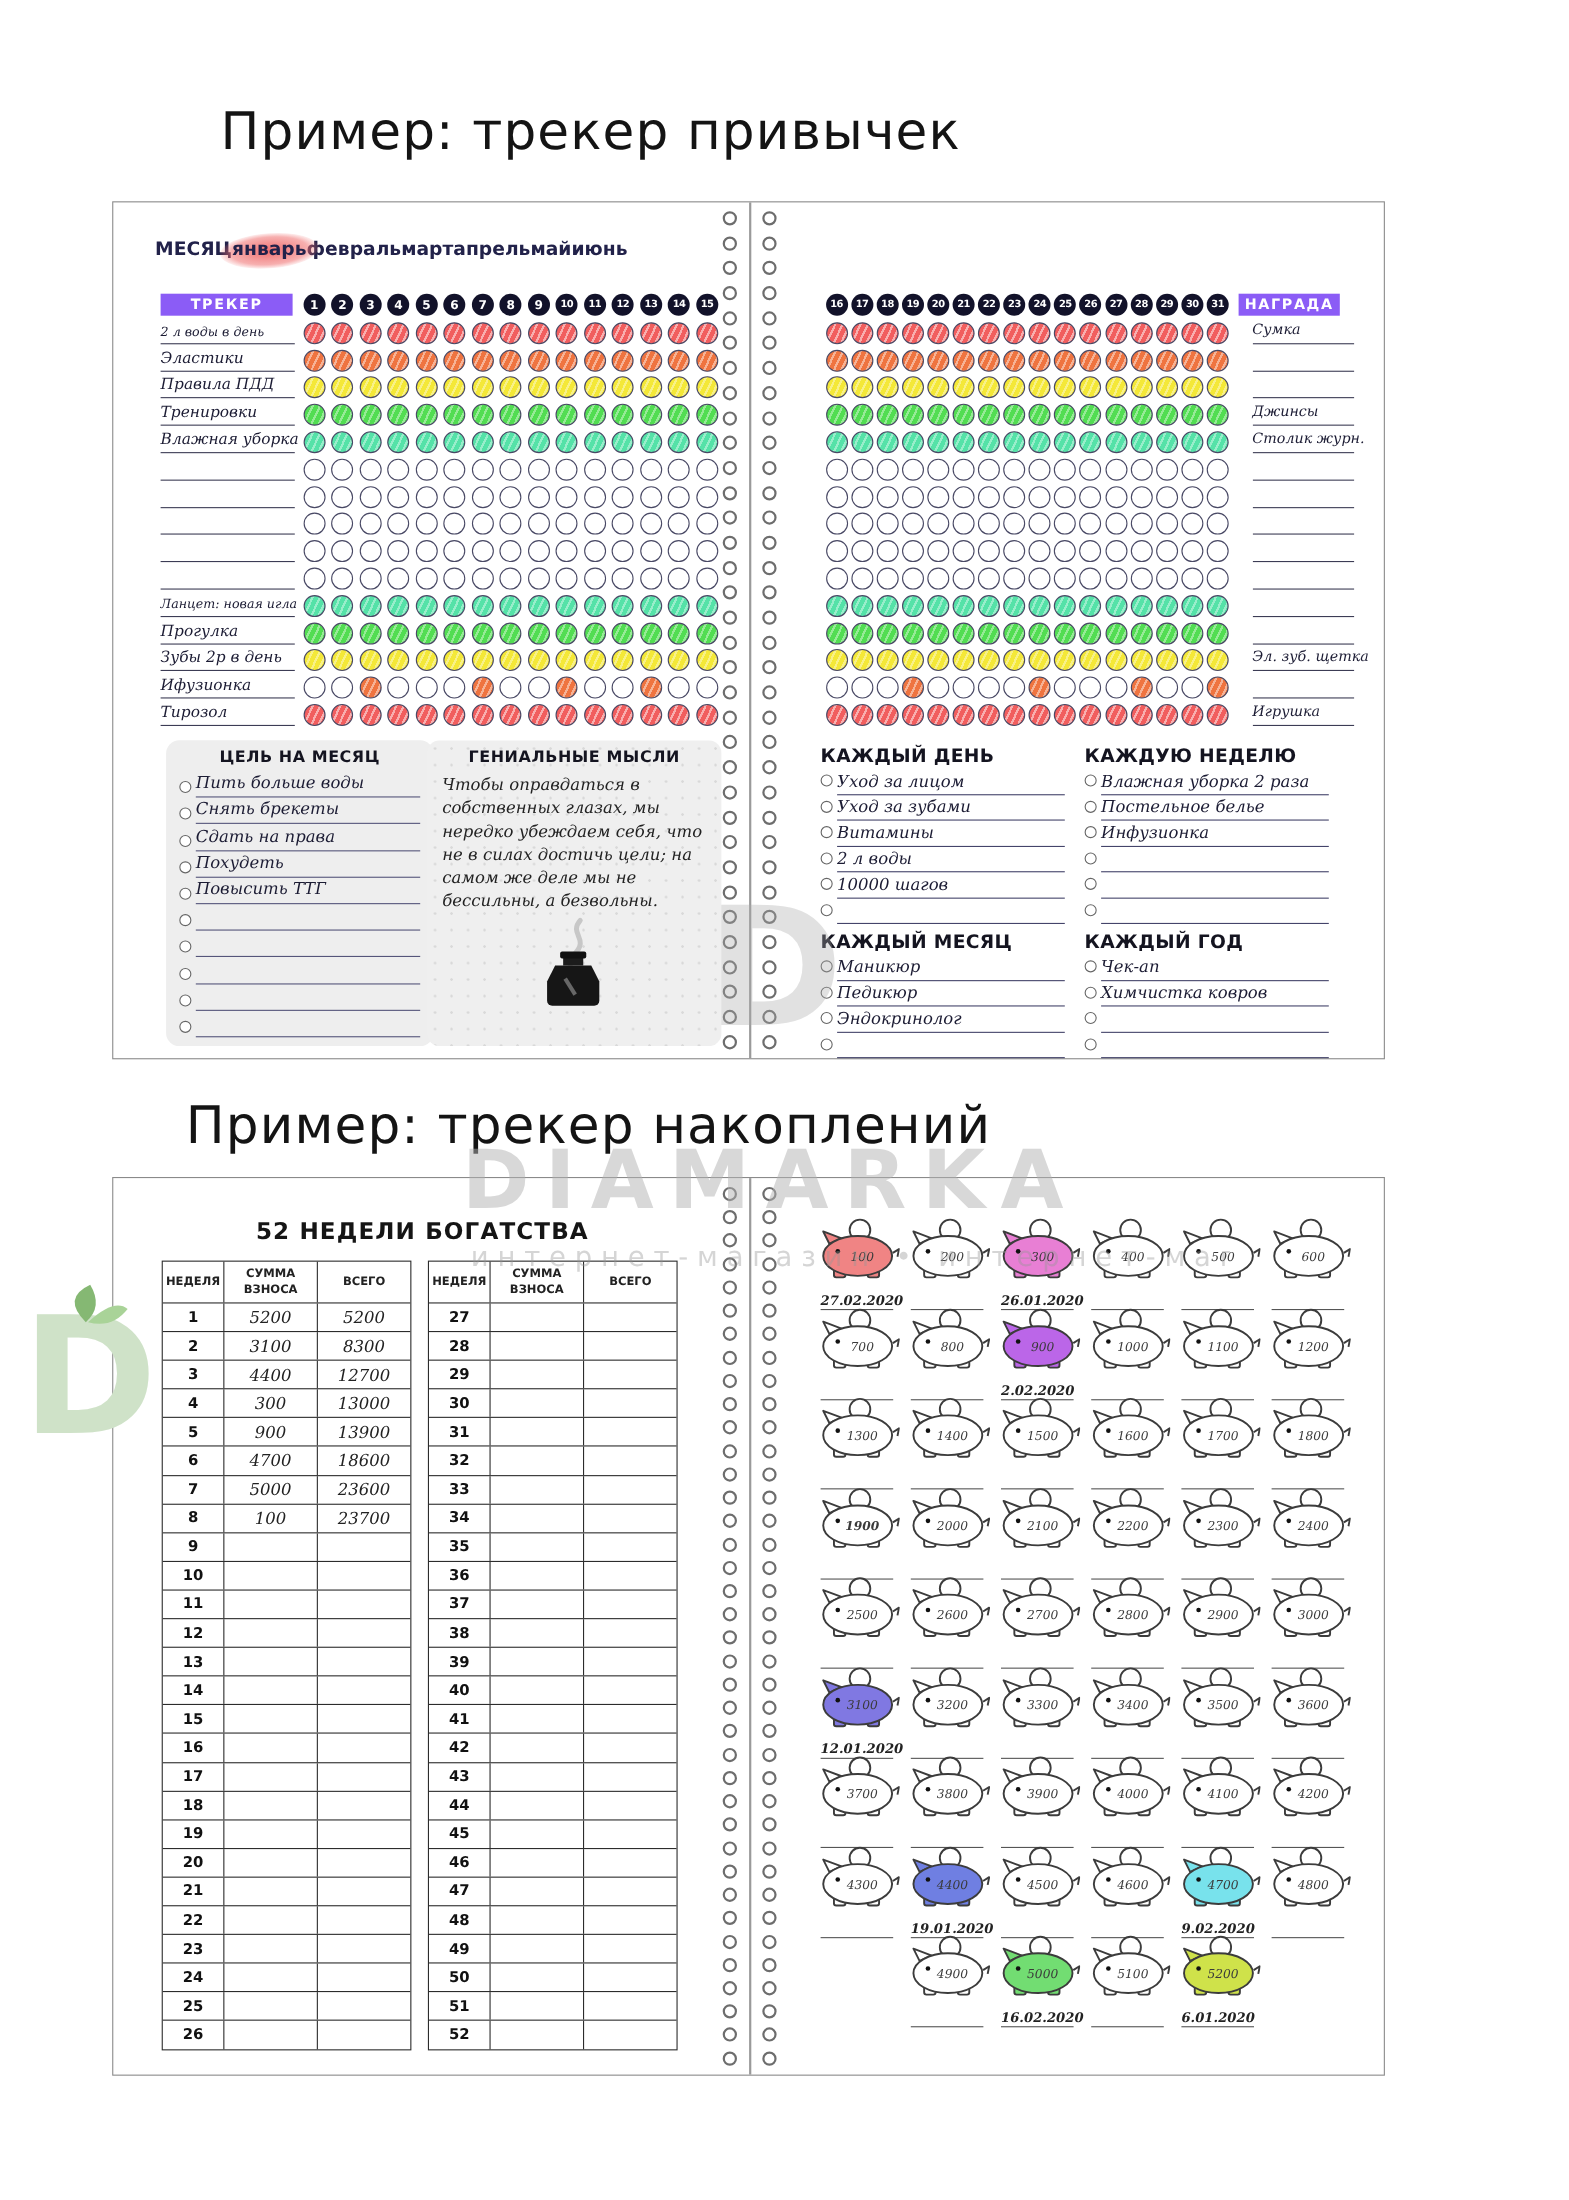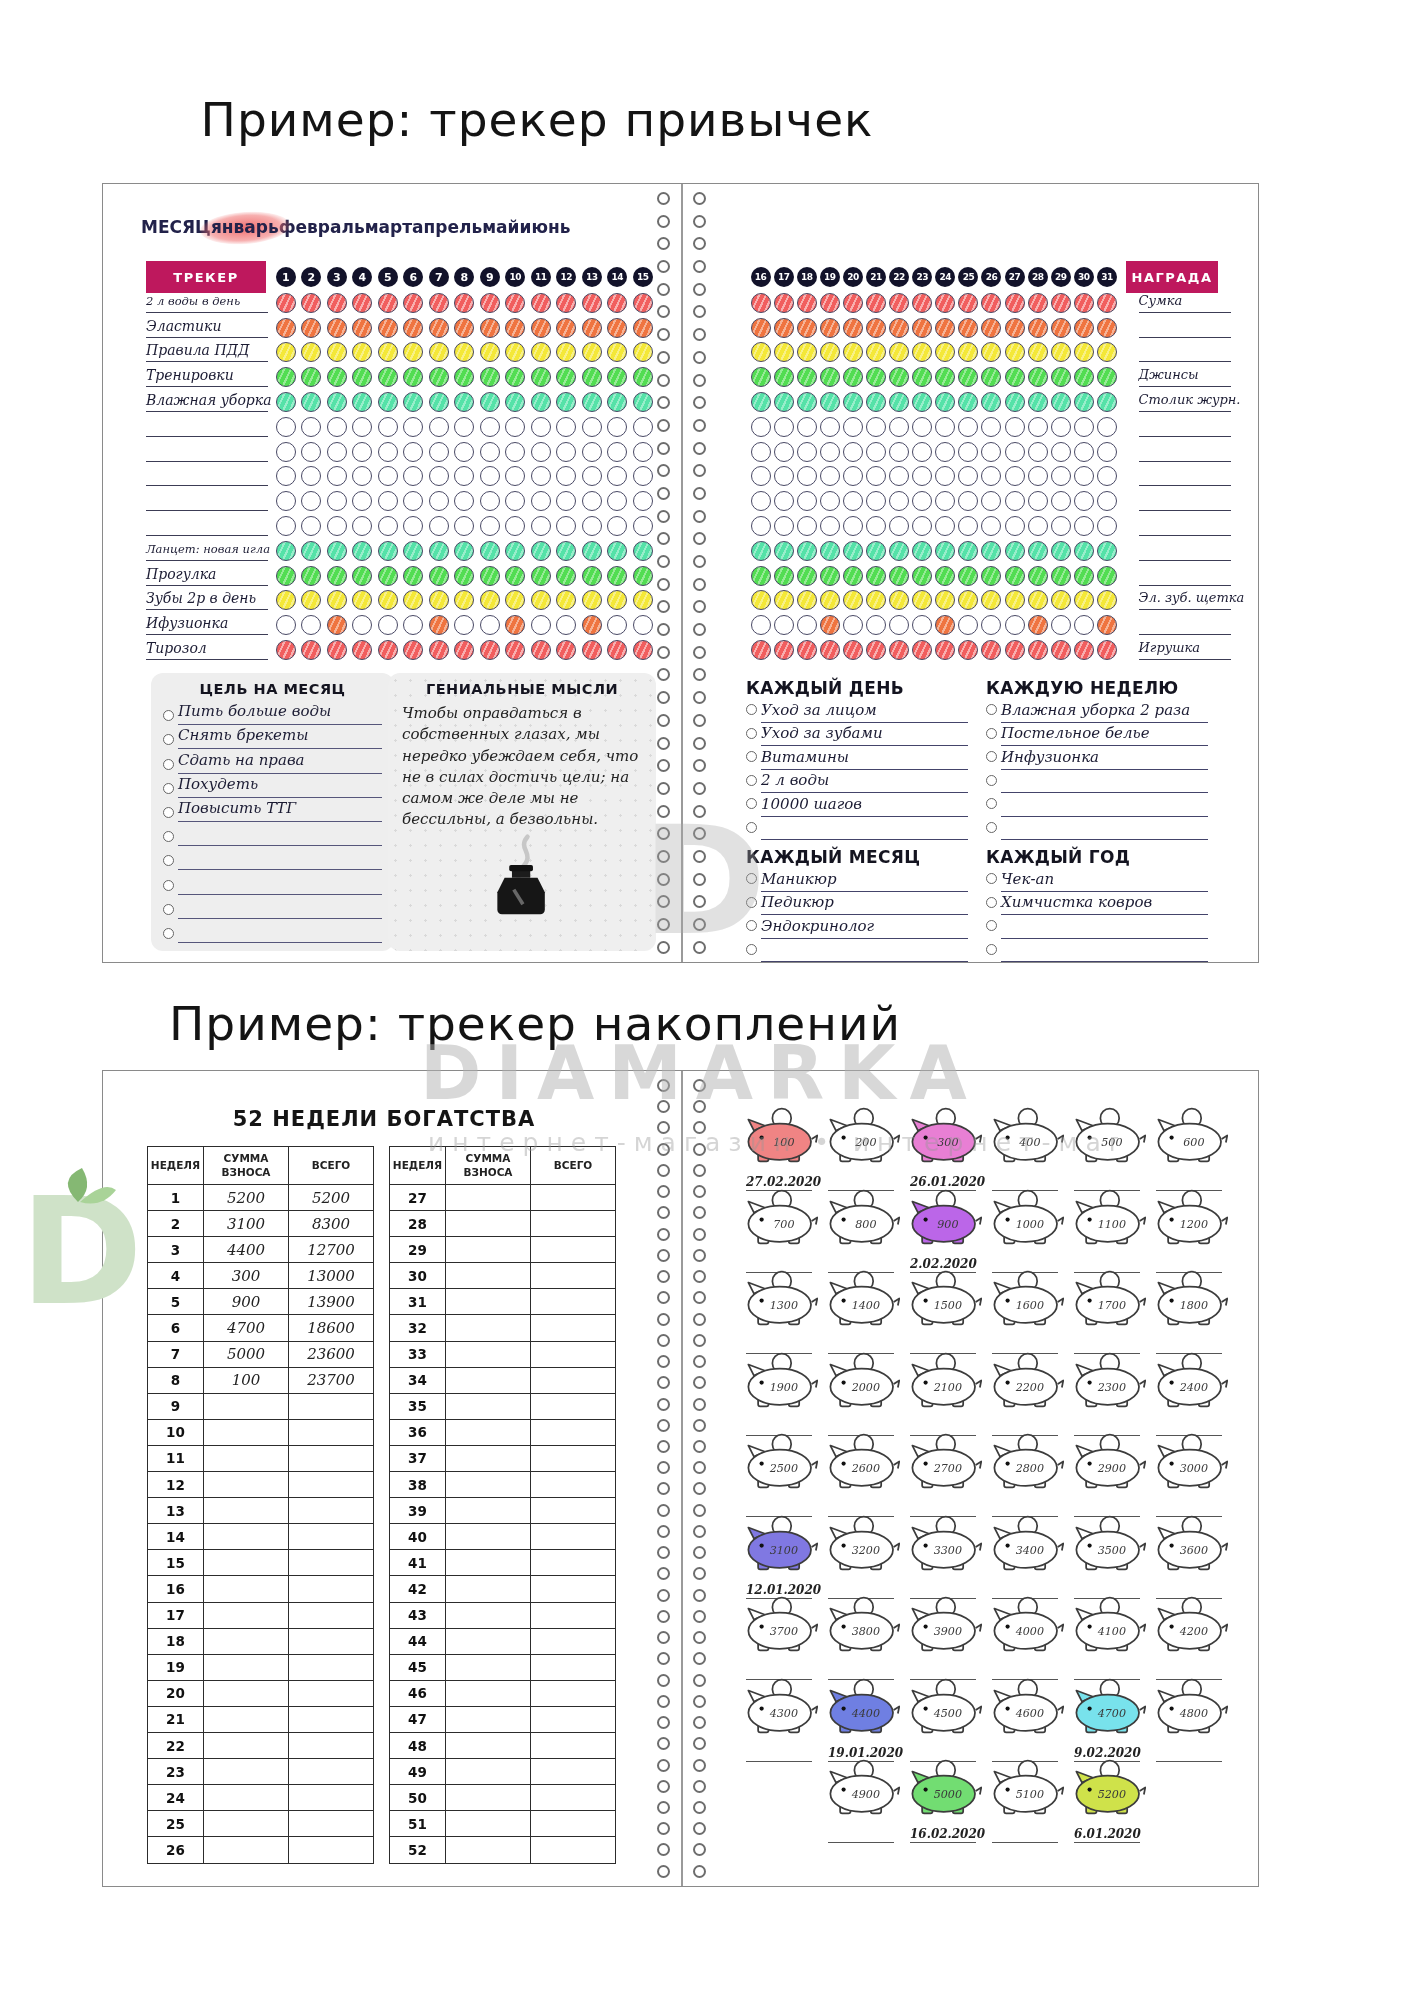--- a/index.html
+++ b/index.html
@@ -36,22 +36,22 @@
   .mlabel,.month{font:700 17px "DejaVu Sans",sans-serif;color:#22224a;white-space:nowrap}
   .month.hl{position:relative;z-index:0}
   .month.hl::before{content:'';position:absolute;left:-11px;right:-11px;top:-5px;bottom:-7px;z-index:-1;
     background:radial-gradient(ellipse at center,rgba(238,86,86,.85) 0%,rgba(240,110,110,.55) 55%,rgba(240,110,110,0) 74%);
     transform:rotate(-4deg);border-radius:50%}
 
   
   .hdr{position:absolute;top:82px;display:flex;align-items:center;height:22px}
   #trkL{left:43px}
   #trkR{left:67px}
-  .blackbox{background:#be185d;color:#fff;font:700 13px "DejaVu Sans",sans-serif;letter-spacing:1.5px;
-    display:flex;align-items:center;justify-content:center;height:32px}
+  .blackbox{background:#8b5cf6;color:#fff;font:700 13px "DejaVu Sans",sans-serif;letter-spacing:1.5px;
+    display:flex;align-items:center;justify-content:center;height:20px}
   .bx-trk{width:120px;margin-right:7px}
   .bx-rew{width:92px;margin-left:7.5px}
   .slot{display:flex;justify-content:center;align-items:center}
   .sl{width:25.5px}
   .sr{width:23.1px}
   .dnum{width:20px;height:20px;border-radius:50%;background:#12122a;color:#fff;
     font:700 11px "DejaVu Sans",sans-serif;display:flex;align-items:center;justify-content:center}
   .dnum.dd{font-size:9px;letter-spacing:-.5px}
   .rows{position:absolute;top:104px}
   #rowsL{left:43px}
@@ -2432,21 +2432,21 @@
           <div class="pig" style="left: 468px; top: 199px;"><svg width="78" height="64" viewBox="0 0 112 92">
               <circle cx="60" cy="16" r="13.5" fill="#fff" stroke="#3c3c3c" stroke-width="2.5"></circle>
               <polygon points="20,34 12,18 36,27" fill="#ffffff" stroke="#3c3c3c" stroke-width="2.5" stroke-linejoin="round"></polygon>
               <rect x="26" y="60" width="15" height="18" rx="3" fill="#ffffff" stroke="#3c3c3c" stroke-width="2.5"></rect>
               <rect x="70" y="60" width="15" height="18" rx="3" fill="#ffffff" stroke="#3c3c3c" stroke-width="2.5"></rect>
               <path d="M103,46 l8,-5 l-2,10" fill="none" stroke="#3c3c3c" stroke-width="2.5" stroke-linejoin="round"></path>
               <ellipse cx="57" cy="50" rx="45" ry="26" fill="#ffffff" stroke="#3c3c3c" stroke-width="2.5"></ellipse>
               <circle cx="31" cy="44" r="3" fill="#111"></circle>
               <text x="63" y="56" text-anchor="middle" font-family="DejaVu Serif, serif" font-style="italic" font-size="16" fill="#3a3a3a">1800</text>
             </svg><div class="pdate"></div></div>
-          <div class="pig" style="left: 58px; top: 280.5px;"><svg width="78" height="64" viewBox="0 0 112 92">
+          <div class="pig" style="left: 58px; top: 280.5px; font-weight: bold;"><svg width="78" height="64" viewBox="0 0 112 92">
               <circle cx="60" cy="16" r="13.5" fill="#fff" stroke="#3c3c3c" stroke-width="2.5"></circle>
               <polygon points="20,34 12,18 36,27" fill="#ffffff" stroke="#3c3c3c" stroke-width="2.5" stroke-linejoin="round"></polygon>
               <rect x="26" y="60" width="15" height="18" rx="3" fill="#ffffff" stroke="#3c3c3c" stroke-width="2.5"></rect>
               <rect x="70" y="60" width="15" height="18" rx="3" fill="#ffffff" stroke="#3c3c3c" stroke-width="2.5"></rect>
               <path d="M103,46 l8,-5 l-2,10" fill="none" stroke="#3c3c3c" stroke-width="2.5" stroke-linejoin="round"></path>
               <ellipse cx="57" cy="50" rx="45" ry="26" fill="#ffffff" stroke="#3c3c3c" stroke-width="2.5"></ellipse>
               <circle cx="31" cy="44" r="3" fill="#111"></circle>
               <text x="63" y="56" text-anchor="middle" font-family="DejaVu Serif, serif" font-style="italic" font-size="16" fill="#3a3a3a">1900</text>
             </svg><div class="pdate"></div></div>
           <div class="pig" style="left: 140px; top: 280.5px;"><svg width="78" height="64" viewBox="0 0 112 92">

